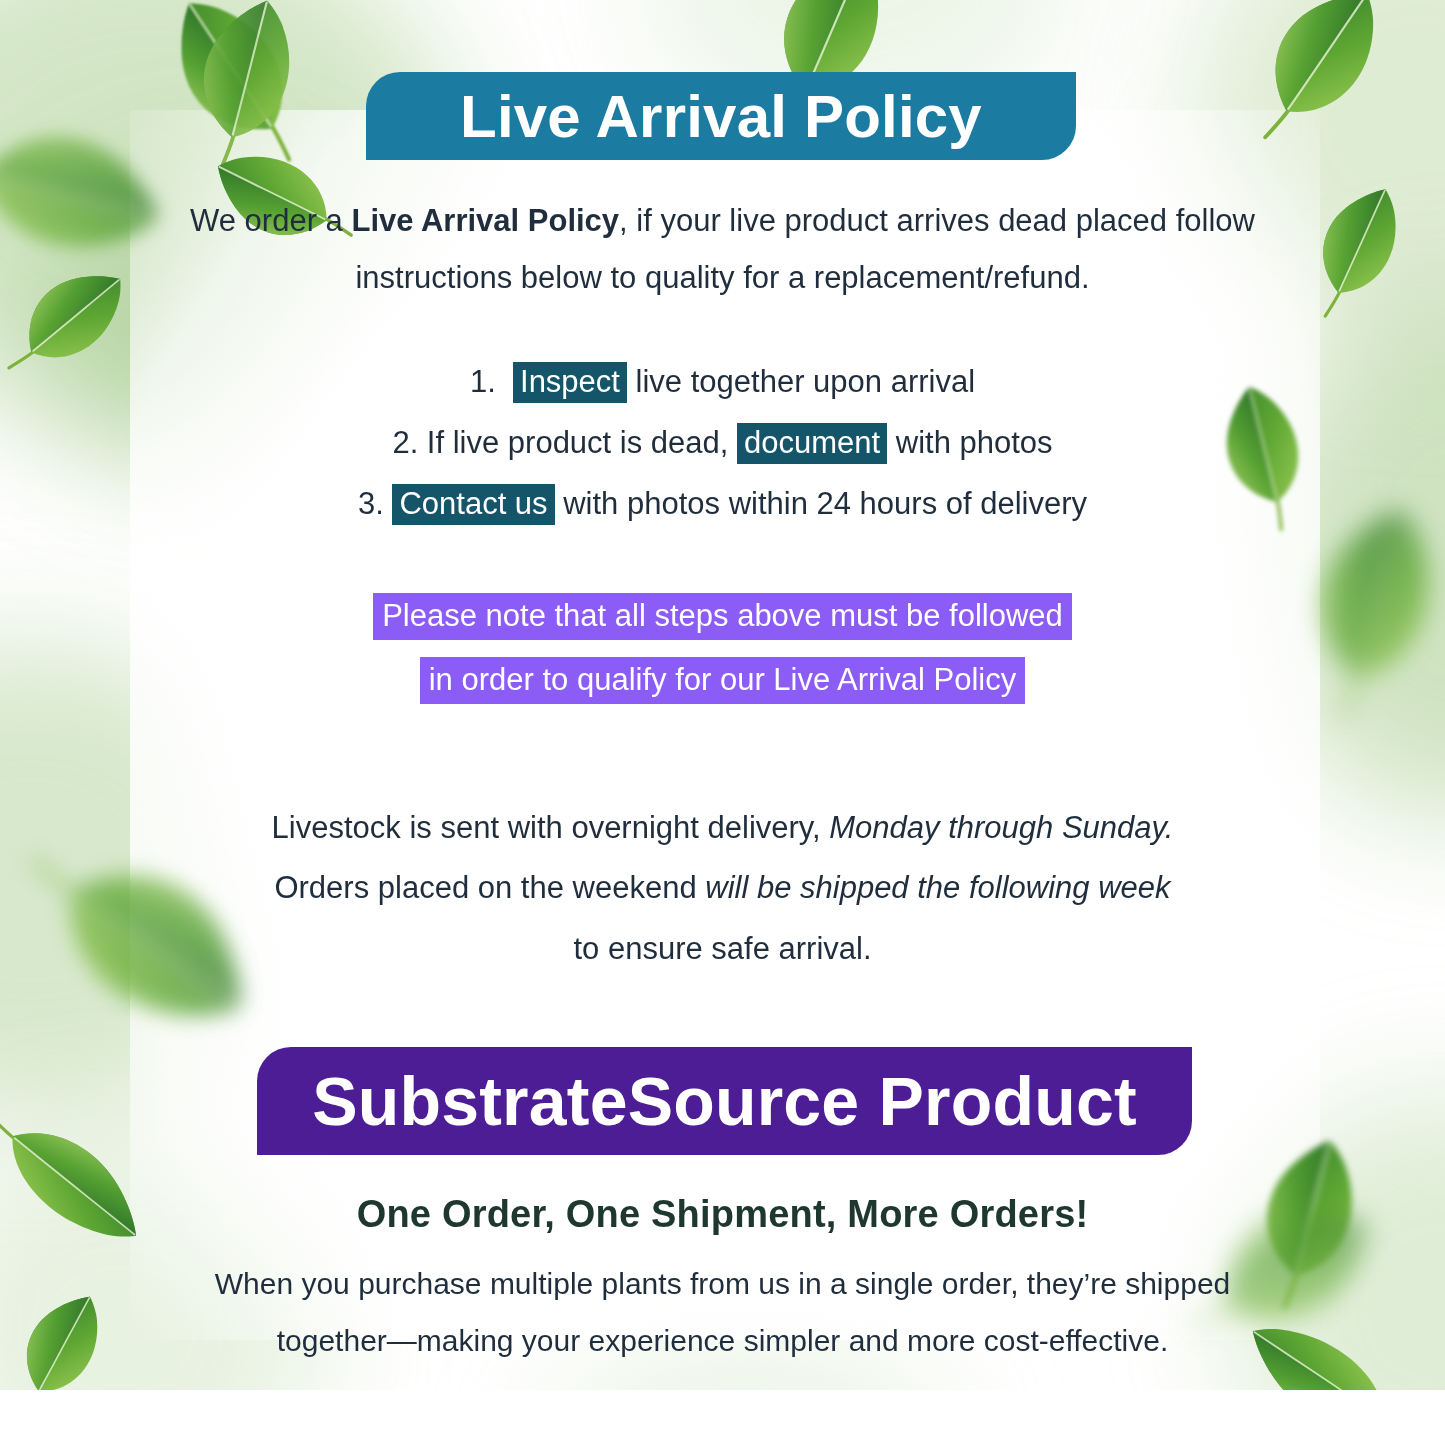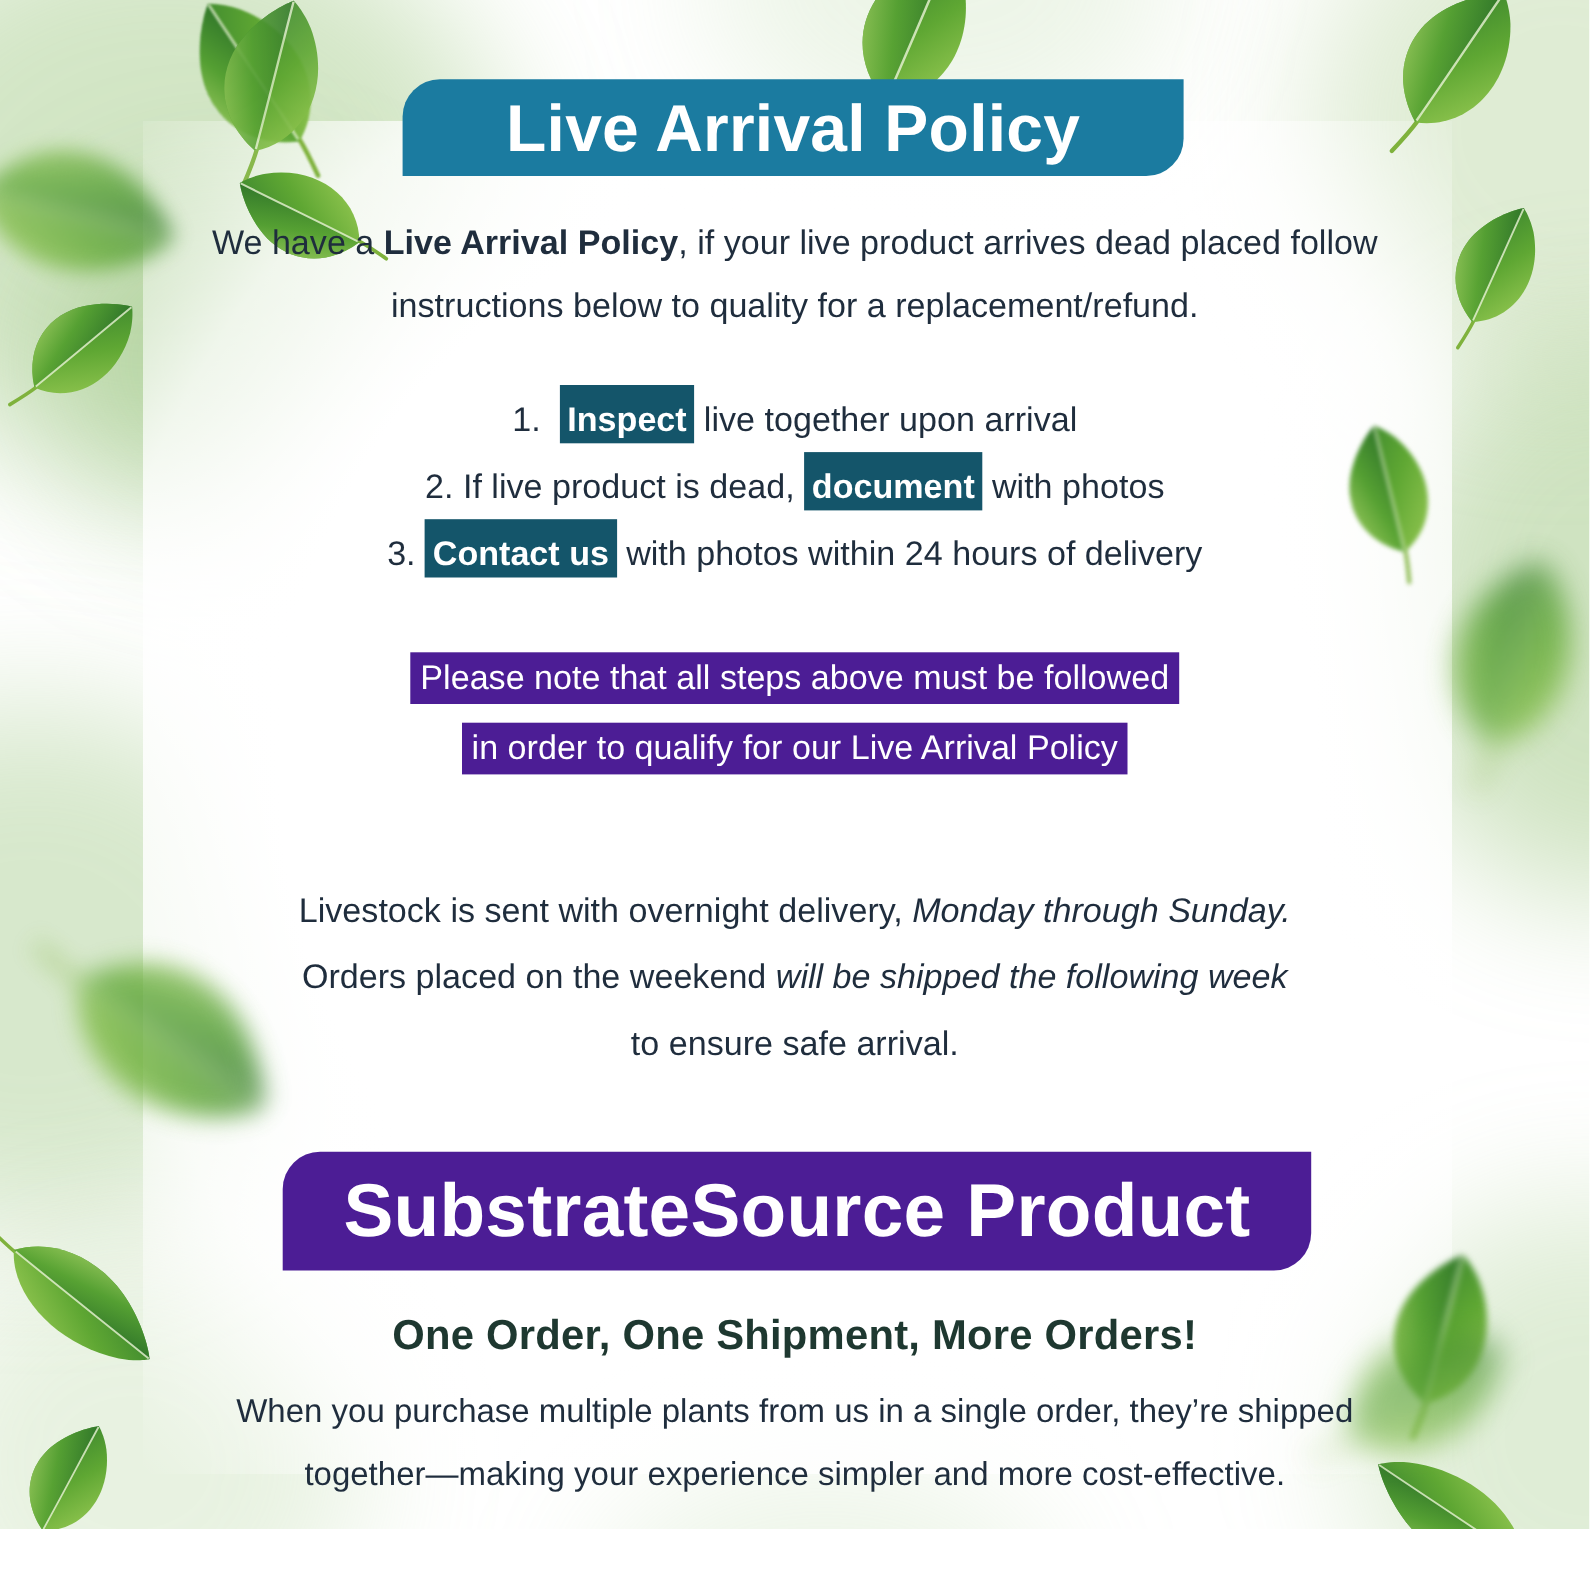--- a/index.html
+++ b/index.html
@@ -101,37 +101,37 @@
     width: 1085px;
     text-align: center;
     color: #1F2D3D;
     font-size: 31px;
     line-height: 1.96;
   }
   .step-line { white-space: nowrap; }
   .hl-dark {
     background: #14556A;
     color: #ffffff;
-    font-weight: 700;
-    padding: 14px 7px 4px 7px;
+    font-weight: 400;
+    padding: 2px 7px 4px 7px;
     box-decoration-break: clone;
     -webkit-box-decoration-break: clone;
   }
 
   .note {
     position: absolute;
     left: 180px; top: 584px;
     width: 1085px;
     text-align: center;
     font-size: 31px;
     line-height: 2.05;
   }
   .note-line { white-space: nowrap; }
   .hl-blue {
-    background: #4c1d95;
+    background: #8b5cf6;
     color: #ffffff;
     padding: 5px 9px 7px 9px;
     box-decoration-break: clone;
     -webkit-box-decoration-break: clone;
   }
 
   .shipping {
     position: absolute;
     left: 180px; top: 798px;
     width: 1085px;
@@ -286,21 +286,21 @@
       </svg>
   </div>
 
   <div class="content">
 
     <div class="banner" id="banner-live">
       <span>Live Arrival Policy</span>
     </div>
 
     <div class="intro">
-      <div><span>We have a </span><b>Live Arrival Policy</b><span>, if your live product arrives dead placed follow</span></div>
+      <div><span>We order a </span><b>Live Arrival Policy</b><span>, if your live product arrives dead placed follow</span></div>
       <div>instructions below to quality for a replacement/refund.</div>
     </div>
 
     <div class="steps">
       <div class="step-line"><span>1.</span><span></span>&nbsp; <span class="hl-dark">Inspect</span><span> live together upon arrival</span></div>
       <div class="step-line"><span>2.</span><span> If live product is dead, </span><span class="hl-dark">document</span><span> with photos</span></div>
       <div class="step-line"><span>3.</span><span> </span><span class="hl-dark">Contact us</span><span> with photos within 24 hours of delivery</span></div>
     </div>
 
     <div class="note">

